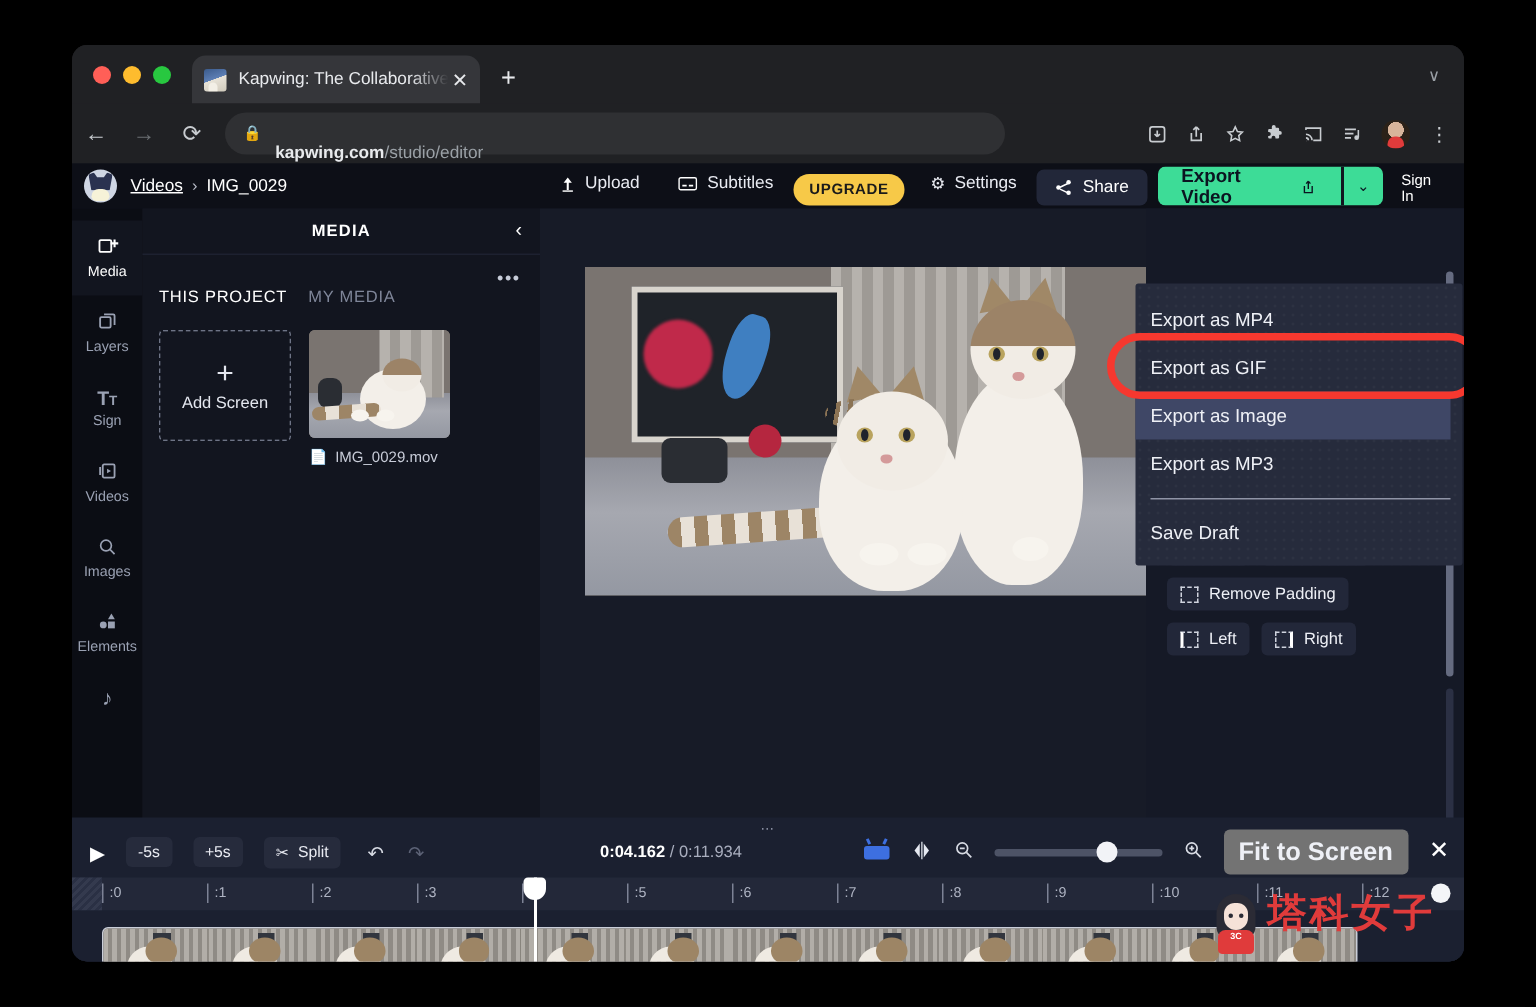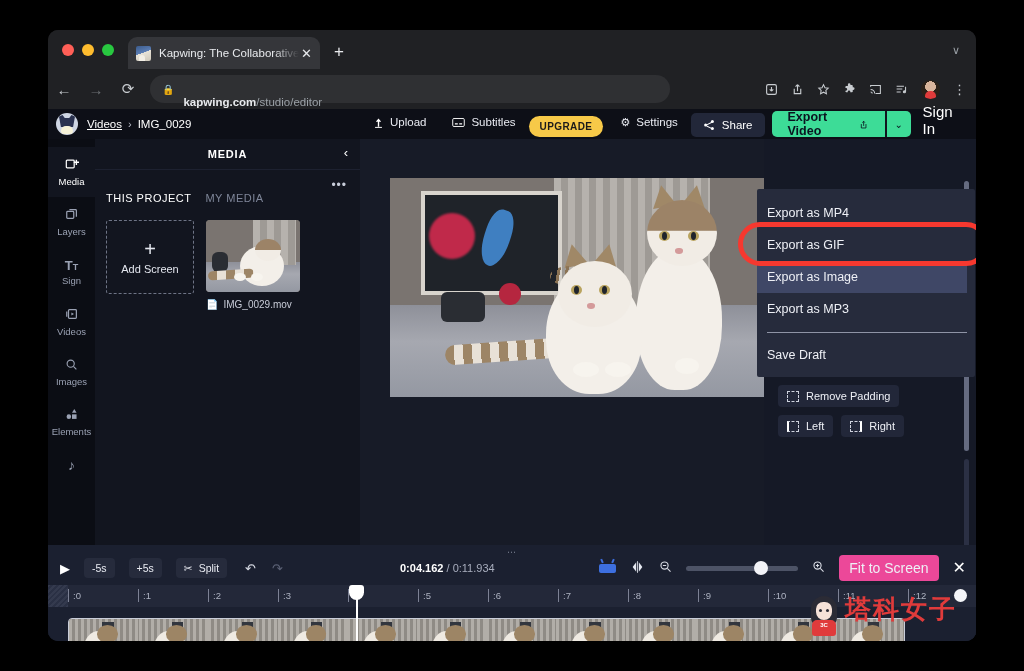--- a/index.html
+++ b/index.html
@@ -261,21 +261,21 @@
     width: 28px;
     display: flex;
     align-items: center;
     justify-content: center;
     color: #0b1420;
     font-size: 10px;
     border-left: 2px solid #12151f;
   }
   .signin {
     color: #fff;
-    font-size: 15px;
+    font-size: 10px;
     padding: 0 12px;
   }
 
   
   .body-row {
     position: absolute;
     left: 0; top: 30px;
     width: 928px; height: 502px;
   }
 
@@ -646,25 +646,26 @@
     background: #4d5366;
     border-radius: 3px;
     position: relative;
   }
   .zoom-knob {
     position: absolute; left: 68px; top: -4.5px;
     width: 14px; height: 14px; border-radius: 50%;
     background: #f2f3f7;
   }
   .fit-btn {
-    background: #ec4899;
+    background: #737373;
     color: #eef0f6;
-    font-size: 14px;
+    font-size: 17px;
     border-radius: 4px;
     padding: 5px 10px;
+    font-weight: bold;
   }
   .tl-close { color: #fff; font-size: 16px; line-height: 1; }
 
   .ruler {
     position: absolute;
     left: 0; top: 40px;
     width: 928px; height: 22px;
     background: #232839;
   }
   .ruler-gut {

